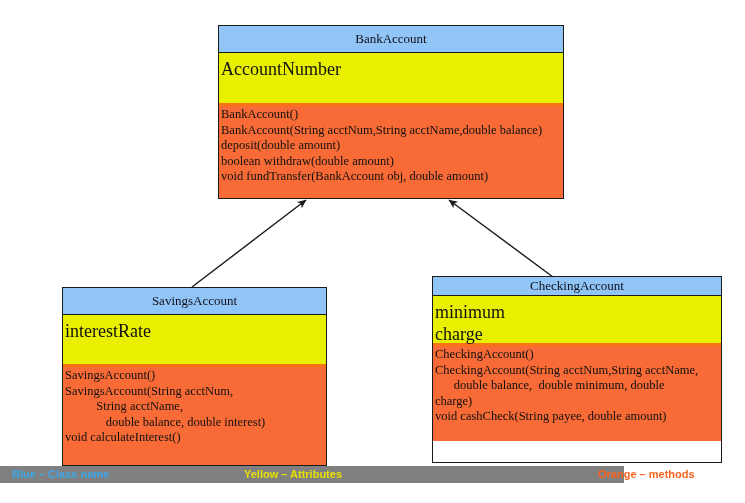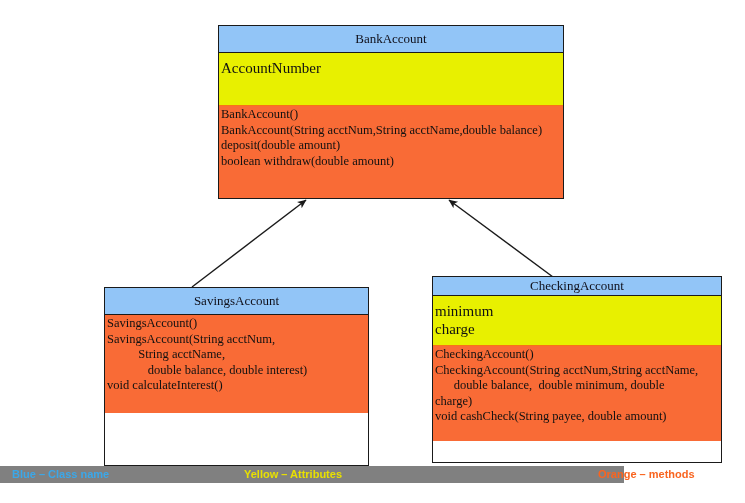--- a/index.html
+++ b/index.html
@@ -28,22 +28,22 @@
     font-size: 13px;
     color: #10101a;
     line-height: 1.15;
     display: flex;
     align-items: center;
     justify-content: center;
     box-sizing: border-box;
   }
   .class-attrs {
     background: #e8f000;
-    border-bottom: 1px solid #f97316;
-    font-size: 15px;
+    border-bottom: 3px solid #f97316;
+    font-size: 18px;
     color: #111111;
     padding: 6px 0 2px 2px;
     line-height: 1.22;
     box-sizing: border-box;
   }
   .class-methods {
     background: #f96b36;
     font-size: 12.5px;
     color: #111111;
     padding: 1px 0 2px 2px;
@@ -54,21 +54,21 @@
     white-space: pre;
     overflow: hidden;
   }
 
   
   #class-bankaccount   { left: 218px; top: 25px;  width: 346px; height: 174px; }
   #class-bankaccount .class-header  { height: 27px; }
   #class-bankaccount .class-attrs   { height: 53px; }
   #class-bankaccount .class-methods { height: 92px; }
 
-  #class-savingsaccount { left: 62px; top: 287px; width: 265px; height: 179px; margin-left: 42px; }
+  #class-savingsaccount { left: 62px; top: 287px; width: 265px; height: 179px; }
   #class-savingsaccount .class-header  { height: 27px; }
   #class-savingsaccount .class-attrs   { height: 52px; }
   #class-savingsaccount .class-methods { height: 98px; }
 
   #class-checkingaccount { left: 432px; top: 276px; width: 290px; height: 187px; }
   #class-checkingaccount .class-header  { height: 19px; }
   #class-checkingaccount .class-attrs   { height: 50px; }
   #class-checkingaccount .class-methods { height: 95px; }
 
   
@@ -119,25 +119,29 @@
   <div class="uml-class" id="class-bankaccount">
     <div class="class-header">BankAccount</div>
     <div class="class-attrs">
       <div class="row">AccountNumber</div>
     </div>
     <div class="class-methods">
       <div class="row">BankAccount()</div>
       <div class="row">BankAccount(String acctNum,String acctName,double balance)</div>
       <div class="row">deposit(double amount)</div>
       <div class="row">boolean withdraw(double amount)</div>
+      <div class="row">void fundTransfer(BankAccount obj, double amount)</div>
     </div>
   </div>
 
   <div class="uml-class" id="class-savingsaccount">
     <div class="class-header">SavingsAccount</div>
+    <div class="class-attrs">
+      <div class="row">interestRate</div>
+    </div>
     <div class="class-methods">
       <div class="row">SavingsAccount()</div>
       <div class="row">SavingsAccount(String acctNum,</div>
       <div class="row">          String acctName,</div>
       <div class="row">             double balance, double interest)</div>
       <div class="row">void calculateInterest()</div>
     </div>
   </div>
 
   <div class="uml-class" id="class-checkingaccount">

